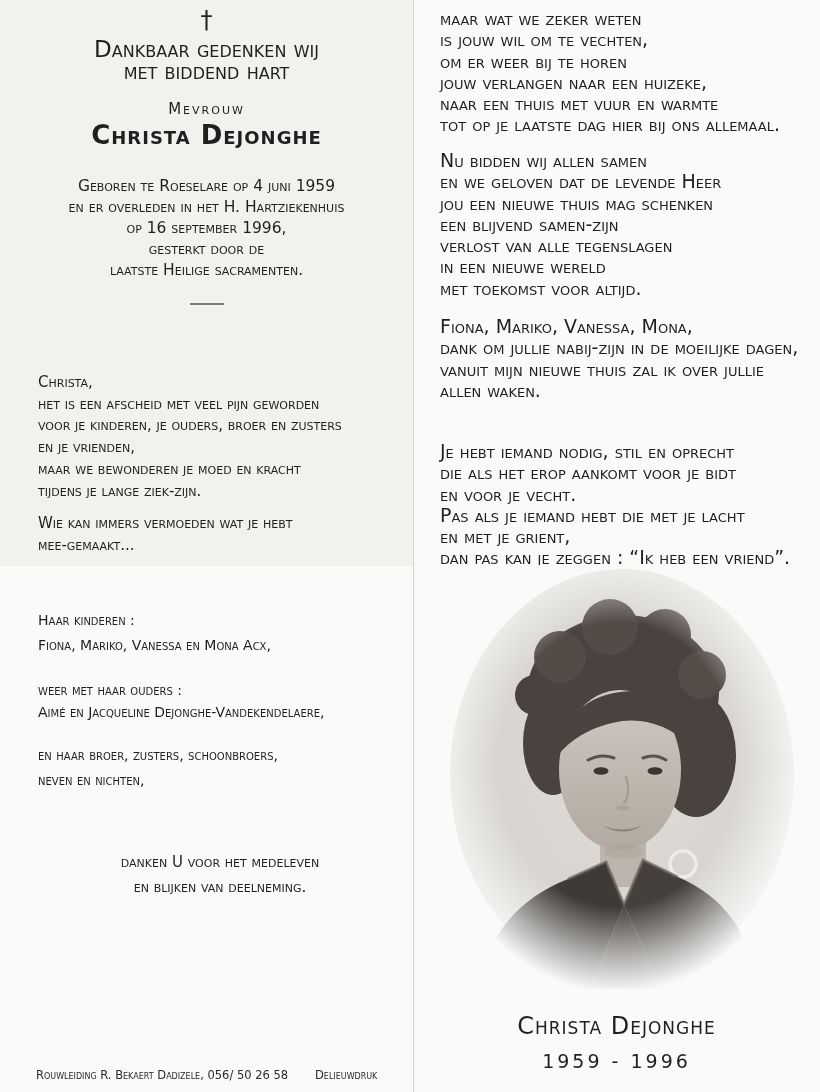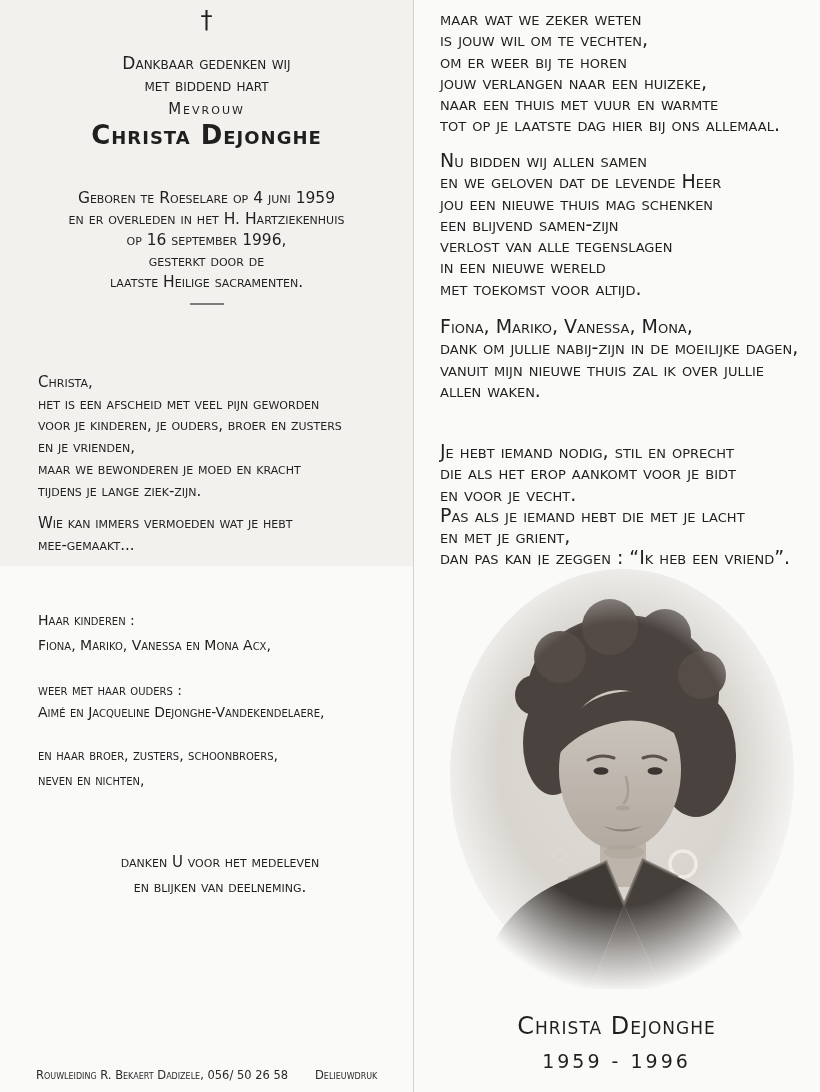--- a/index.html
+++ b/index.html
@@ -10,24 +10,24 @@
     font-family:"DejaVu Sans", sans-serif;
     color:#1f1f1f;
     font-variant:small-caps;
     overflow:hidden;
   }
   .abs{position:absolute;}
   .panel-left-top{left:0;top:0;width:413px;height:566px;background:#f2f1ee;}
   .fold-line{left:413px;top:0;width:1px;height:1092px;background:#d4d2cf;}
   .ctr{text-align:center;}
   .cross{left:0;top:6px;width:413px;font-size:24px;color:#222;}
-  .intro{left:0;top:38px;width:413px;font-size:17px;line-height:22px;margin-top:14px;}
+  .intro{left:0;top:38px;width:413px;font-size:23px;line-height:22px;}
   .honorific{left:0;top:100px;width:413px;font-size:15px;letter-spacing:2px;}
   .deceased-name{left:0;top:120px;width:413px;font-size:26px;font-weight:bold;letter-spacing:1px;}
-  .birth{left:0;top:188px;width:413px;font-size:15.5px;line-height:21px;}
+  .birth{left:0;top:176px;width:413px;font-size:15.5px;line-height:21px;}
   .divider{left:190px;top:303px;width:34px;height:0;border-top:2px solid #7d7d7d;}
   .para1{left:38px;top:372px;width:364px;font-size:15px;line-height:21.7px;}
   .para2{left:38px;top:513px;width:364px;font-size:15px;line-height:21.7px;}
   .fam{font-size:14px;width:380px;}
   .fam-l1{left:38px;top:612px;}
   .fam-l2{left:38px;top:637px;}
   .fam-l3{left:38px;top:682px;}
   .fam-l4{left:38px;top:704px;}
   .fam-l5{left:38px;top:747px;}
   .fam-l6{left:38px;top:772px;}

